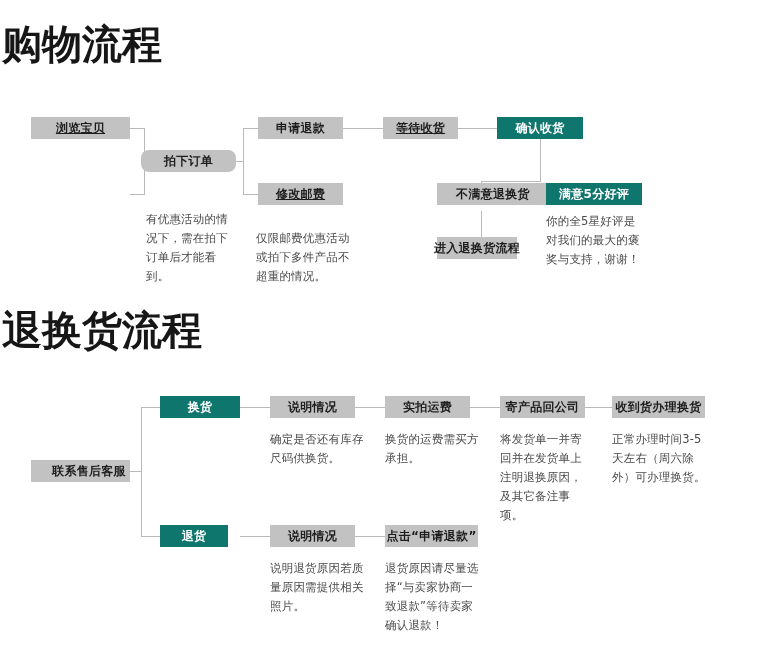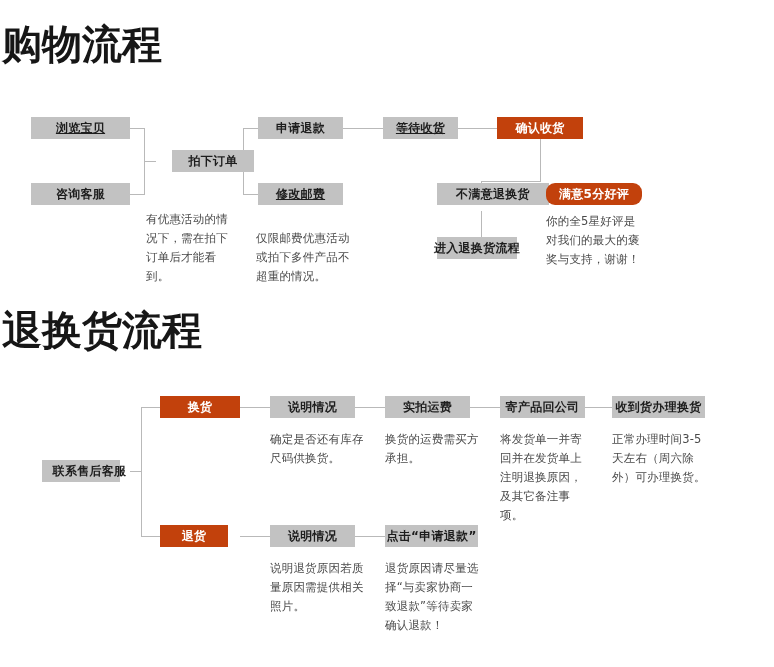--- a/index.html
+++ b/index.html
@@ -28,21 +28,21 @@
     display:flex;align-items:center;justify-content:center;
     box-sizing:border-box;
     font-weight:bold;
     font-size:12px;
     line-height:12px;
     letter-spacing:0.3px;
     white-space:nowrap;
     height:22px;
   }
   .box.gray{background:#c2c2c2;color:#1d1d1d;}
-  .box.red{background:#c2410c;color:#ffffff;}
+  .box.red{background:#0f766e;color:#ffffff;}
 
   
   .caption{
     position:absolute;
     font-size:11.5px;
     line-height:19px;
     color:#4a4a4a;
     letter-spacing:0.2px;
     font-weight:normal;
     text-align:left;
@@ -72,51 +72,50 @@
 
   <div class="h-line" style="left:343px;top:128px;width:40px;"></div>
   <div class="h-line" style="left:458px;top:128px;width:39px;"></div>
 
   <div class="v-line" style="left:540px;top:139px;height:42px;"></div>
   <div class="h-line" style="left:481px;top:181px;width:60px;"></div>
   <div class="v-line" style="left:481px;top:181px;height:8px;"></div>
   <div class="v-line" style="left:481px;top:211px;height:26px;"></div>
 
   <div class="box gray" style="left:31px;top:117px;width:99px;text-decoration:underline;">浏览宝贝</div>
-  <div class="box gray" style="left:31px;top:183px;width:99px;">咨询客服</div>
-  <div class="box gray" style="left:172px;top:150px;width:82px;">拍下订单</div>
+  <div class="box gray" style="left:141px;top:150px;width:95px;border-radius:8px;">拍下订单</div>
   <div class="box gray" style="left:258px;top:117px;width:85px;">申请退款</div>
   <div class="box gray" style="left:258px;top:183px;width:85px;text-decoration:underline;">修改邮费</div>
   <div class="box gray" style="left:383px;top:117px;width:75px;text-decoration:underline;">等待收货</div>
   <div class="box red" style="left:497px;top:117px;width:86px;">确认收货</div>
 
   <div class="box gray" style="left:437px;top:183px;width:112px;">不满意退换货</div>
   <div class="box gray" style="left:437px;top:237px;width:80px;">进入退换货流程</div>
-  <div class="box red" style="left:546px;top:183px;width:96px;border-radius:9px;">满意5分好评</div>
+  <div class="box red" style="left:546px;top:183px;width:96px;">满意5分好评</div>
 
   <div class="caption" style="left:146px;top:210px;width:92px;">有优惠活动的情况下，需在拍下订单后才能看到。</div>
   <div class="caption" style="left:256px;top:229px;width:96px;">仅限邮费优惠活动或拍下多件产品不超重的情况。</div>
   <div class="caption" style="left:546px;top:212px;width:98px;">你的全5星好评是对我们的最大的褒奖与支持，谢谢！</div>
 
   <div class="section-title" style="left:2px;top:308px;">退换货流程</div>
 
   <div class="h-line" style="left:130px;top:471px;width:11px;"></div>
   <div class="v-line" style="left:141px;top:407px;height:129px;"></div>
   <div class="h-line" style="left:141px;top:407px;width:19px;"></div>
   <div class="h-line" style="left:141px;top:536px;width:19px;"></div>
 
   <div class="h-line" style="left:240px;top:407px;width:30px;"></div>
   <div class="h-line" style="left:355px;top:407px;width:30px;"></div>
   <div class="h-line" style="left:470px;top:407px;width:30px;"></div>
   <div class="h-line" style="left:585px;top:407px;width:27px;"></div>
 
   <div class="h-line" style="left:240px;top:536px;width:30px;"></div>
   <div class="h-line" style="left:355px;top:536px;width:30px;"></div>
 
-  <div class="box gray" style="left:42px;top:460px;width:78px;padding-left:17px;">联系售后客服</div>
+  <div class="box gray" style="left:31px;top:460px;width:99px;padding-left:17px;">联系售后客服</div>
 
   <div class="box red" style="left:160px;top:396px;width:80px;">换货</div>
   <div class="box gray" style="left:270px;top:396px;width:85px;">说明情况</div>
   <div class="box gray" style="left:385px;top:396px;width:85px;">实拍运费</div>
   <div class="box gray" style="left:500px;top:396px;width:85px;">寄产品回公司</div>
   <div class="box gray" style="left:612px;top:396px;width:93px;">收到货办理换货</div>
 
   <div class="box red" style="left:160px;top:525px;width:68px;">退货</div>
   <div class="box gray" style="left:270px;top:525px;width:85px;">说明情况</div>
   <div class="box gray" style="left:385px;top:525px;width:93px;">点击“申请退款”</div>

